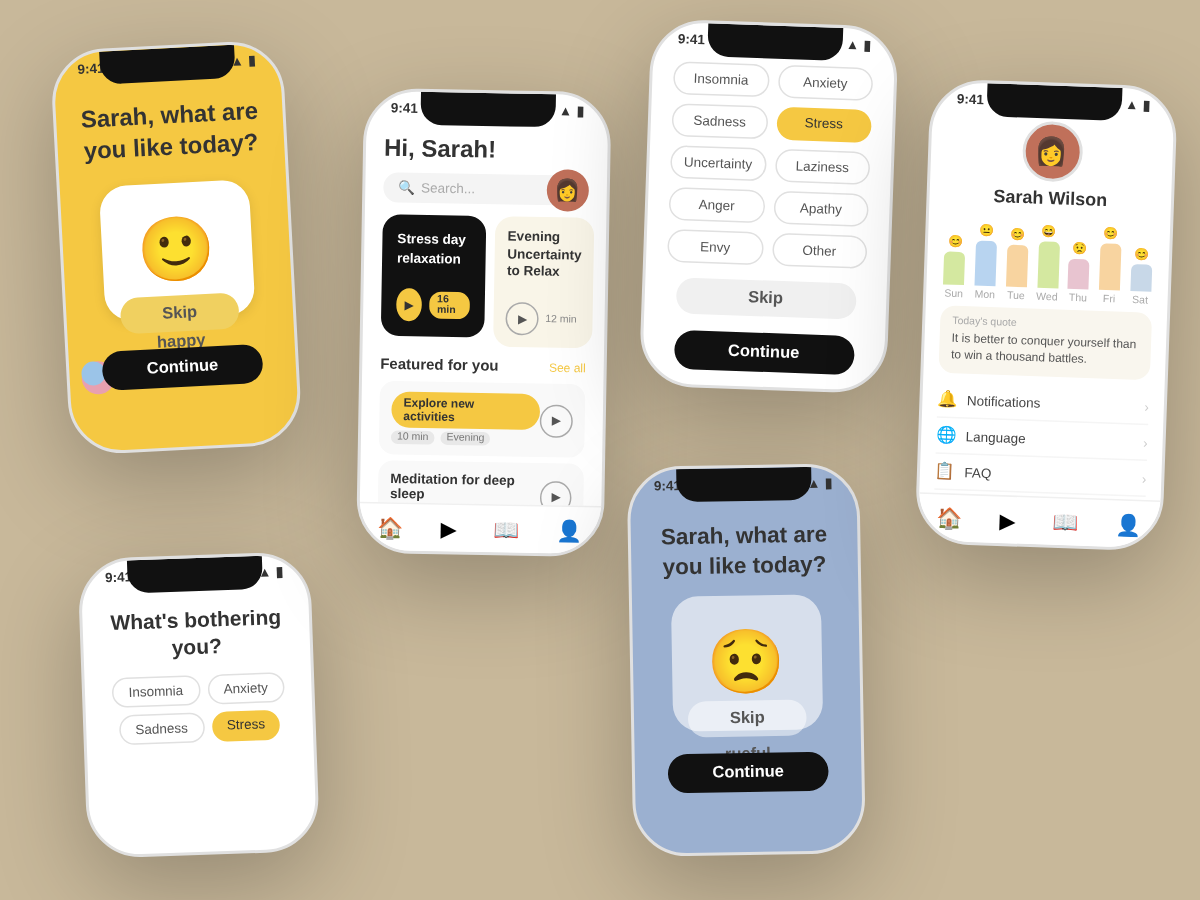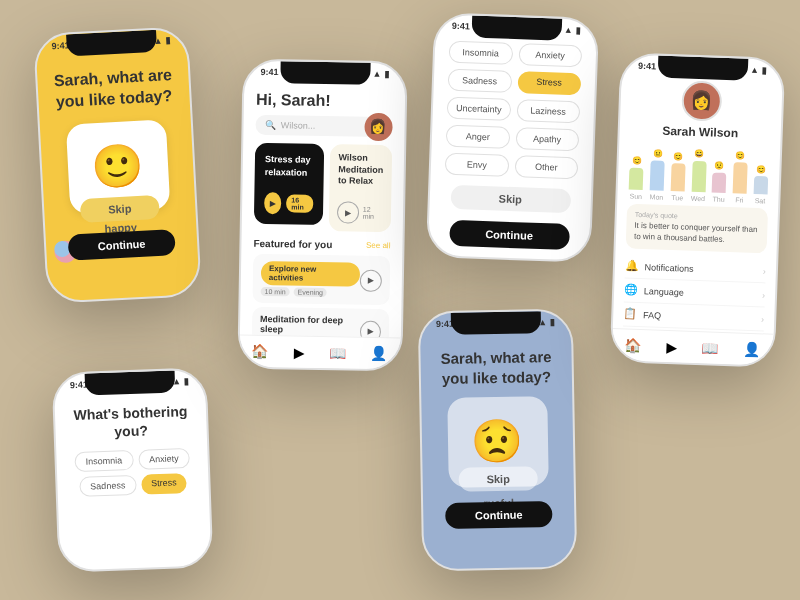--- a/index.html
+++ b/index.html
@@ -618,35 +618,35 @@
       <span>●●●</span>
       <span>▲</span>
       <span>▮</span>
     </div>
   </div>
   <div class="phone-content" style="position:relative;">
     <div class="greeting">Hi, Sarah!</div>
     <div class="avatar-circle">👩</div>
     <div class="search-bar">
       <span>🔍</span>
-      <span>Wilson...</span>
+      <span>Search...</span>
     </div>
 
     <div style="display:flex;gap:6px;margin-bottom:8px;">
 
       <div class="featured-card" style="flex:1;flex-direction:column;">
         <div class="card-text-white">Stress day relaxation</div>
         <div style="display:flex;align-items:center;gap:5px;margin-top:6px;">
           <div class="play-btn-yellow">▶</div>
           <span class="duration-badge">16 min</span>
         </div>
       </div>
 
       <div style="flex:1;background:#f9f5e8;border-radius:12px;padding:8px;display:flex;flex-direction:column;justify-content:space-between;">
-        <div class="right-card-text">Wilson Meditation to Relax</div>
+        <div class="right-card-text">Evening Uncertainty to Relax</div>
         <div style="display:flex;align-items:center;gap:4px;margin-top:6px;">
           <div class="play-btn-outline">▶</div>
           <span style="font-size:7px;color:#888;">12 min</span>
         </div>
       </div>
     </div>
 
     <div class="section-header">
       <span class="section-title">Featured for you</span>
       <span class="see-all">See all</span>

